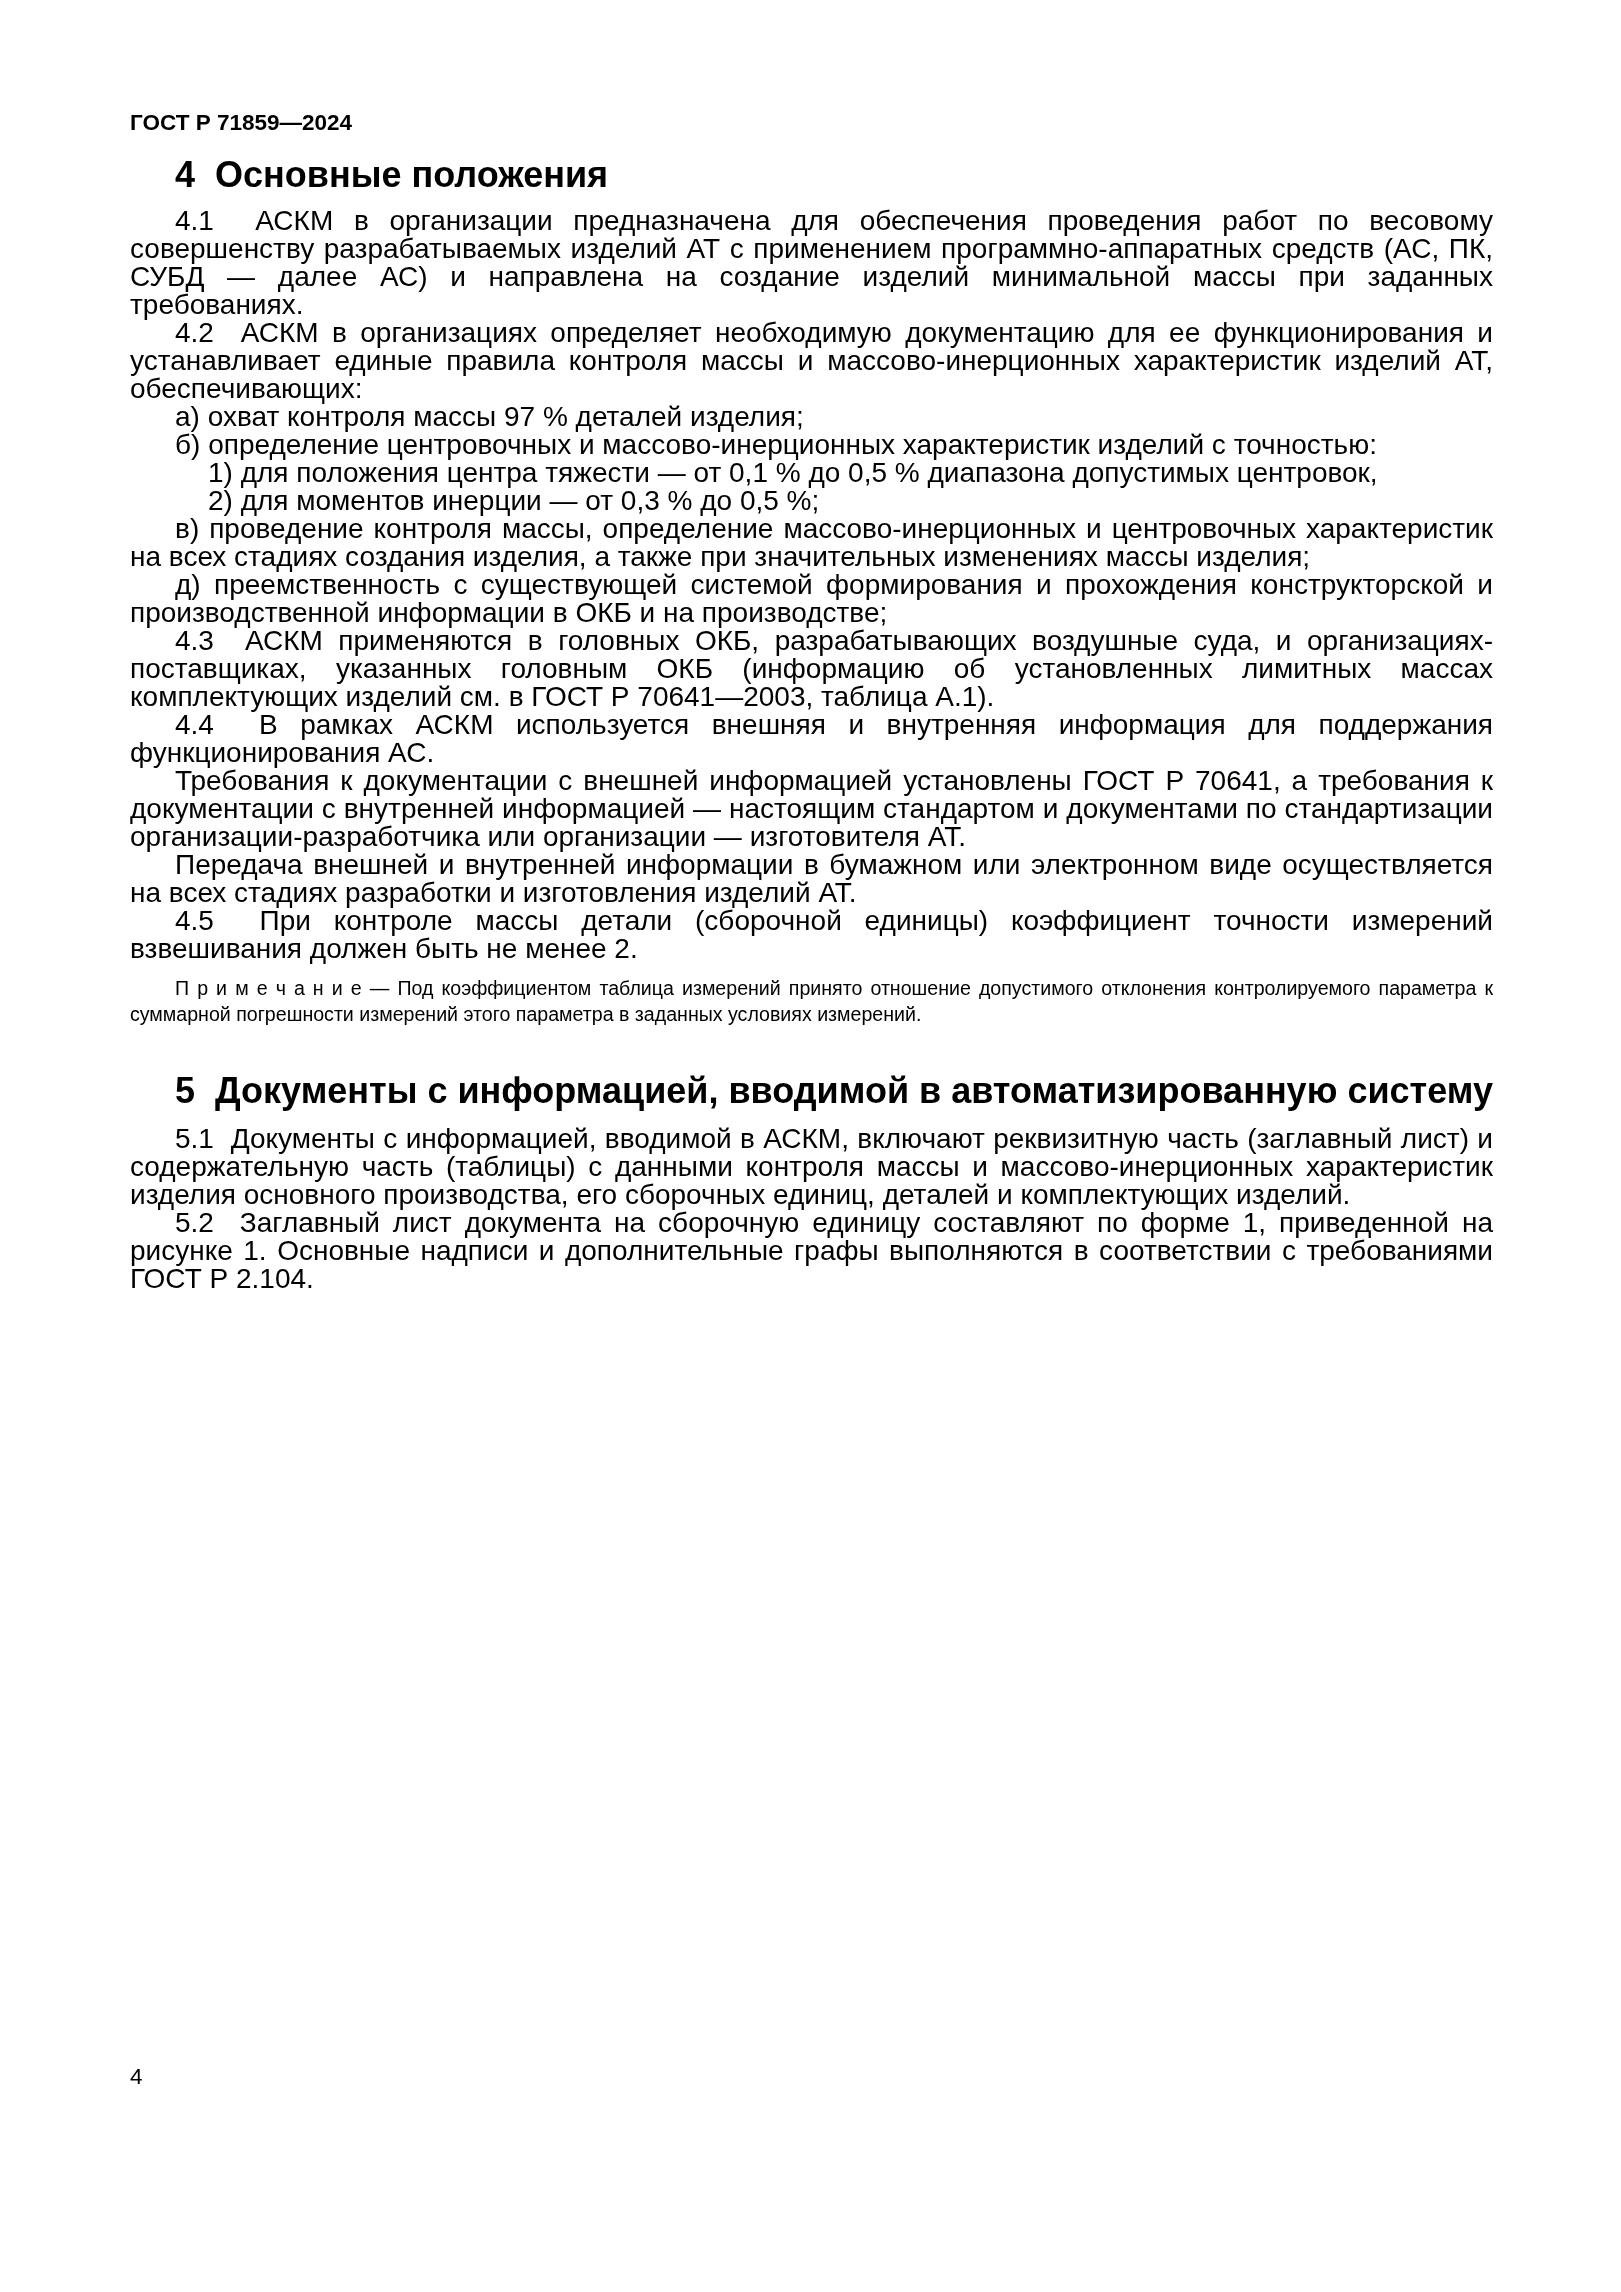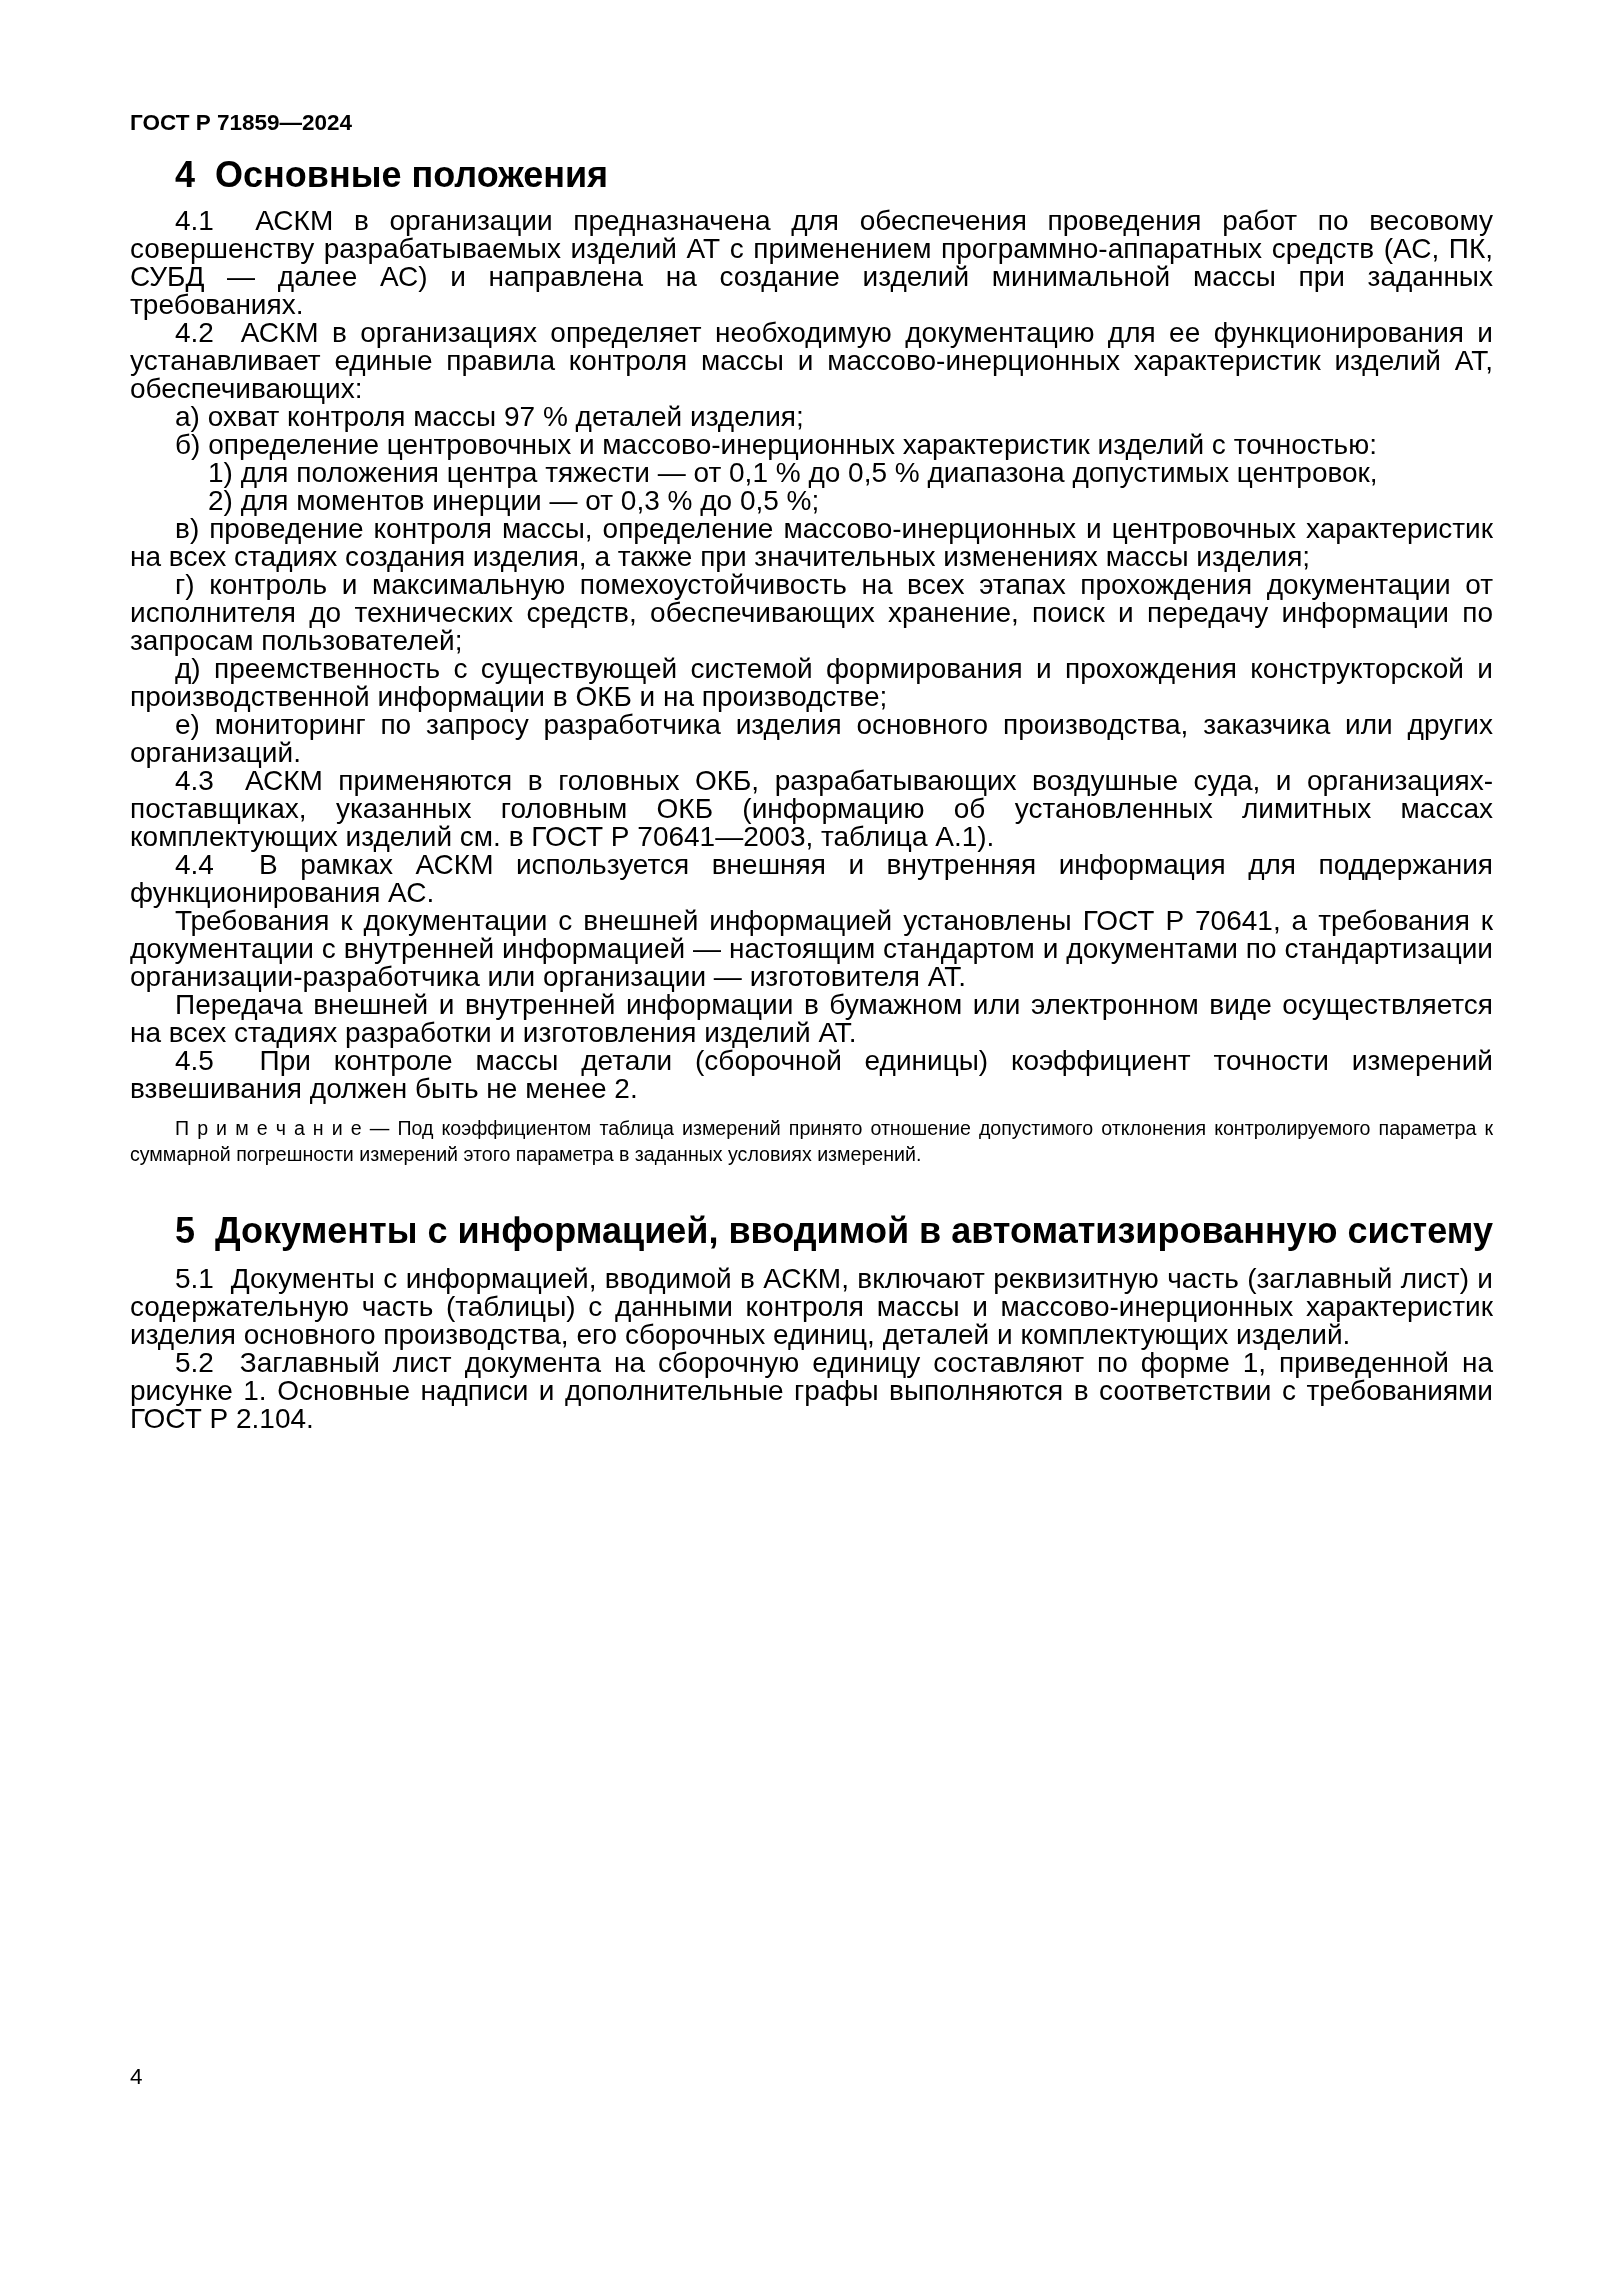--- a/index.html
+++ b/index.html
@@ -75,23 +75,21 @@
   <h2 class="section-heading">4&nbsp;&nbsp;Основные положения</h2>
 
   <p class="para">4.1&nbsp;&nbsp;АСКМ в организации предназначена для обеспечения проведения работ по весовому совершенству разрабатываемых изделий АТ с применением программно-аппаратных средств (АС, ПК, СУБД — далее АС) и направлена на создание изделий минимальной массы при заданных требованиях.</p>
   <p class="para">4.2&nbsp;&nbsp;АСКМ в организациях определяет необходимую документацию для ее функционирования и устанавливает единые правила контроля массы и массово-инерционных характеристик изделий АТ, обеспечивающих:</p>
 
   <p class="item">а) охват контроля массы 97 % деталей изделия;</p>
   <p class="item">б) определение центровочных и массово-инерционных характеристик изделий с точностью:</p>
   <p class="sub">1) для положения центра тяжести — от 0,1 % до 0,5 % диапазона допустимых центровок,</p>
   <p class="sub">2) для моментов инерции — от 0,3 % до 0,5 %;</p>
   <p class="item">в) проведение контроля массы, определение массово-инерционных и центровочных характеристик на всех стадиях создания изделия, а также при значительных изменениях массы изделия;</p>
-  <p class="item">г) контроль и максимальную помехоустойчивость на всех этапах прохождения документации от исполнителя до технических средств, обеспечивающих хранение, поиск и передачу информации по запросам пользователей;</p>
   <p class="item">д) преемственность с существующей системой формирования и прохождения конструкторской и производственной информации в ОКБ и на производстве;</p>
-  <p class="item">е) мониторинг по запросу разработчика изделия основного производства, заказчика или других организаций.</p>
 
   <p class="para">4.3&nbsp;&nbsp;АСКМ применяются в головных ОКБ, разрабатывающих воздушные суда, и организациях-поставщиках, указанных головным ОКБ (информацию об установленных лимитных массах комплектующих изделий см. в ГОСТ Р 70641—2003, таблица А.1).</p>
   <p class="para">4.4&nbsp;&nbsp;В рамках АСКМ используется внешняя и внутренняя информация для поддержания функционирования АС.</p>
   <p class="para">Требования к документации с внешней информацией установлены ГОСТ Р 70641, а требования к документации с внутренней информацией — настоящим стандартом и документами по стандартизации организации-разработчика или организации — изготовителя АТ.</p>
   <p class="para">Передача внешней и внутренней информации в бумажном или электронном виде осуществляется на всех стадиях разработки и изготовления изделий АТ.</p>
   <p class="para">4.5&nbsp;&nbsp;При контроле массы детали (сборочной единицы) коэффициент точности измерений взвешивания должен быть не менее 2.</p>
 
   <p class="note">П р и м е ч а н и е — Под коэффициентом таблица измерений принято отношение допустимого отклонения контролируемого параметра к суммарной погрешности измерений этого параметра в заданных условиях измерений.</p>
 
   <h2 class="section-heading s5">5&nbsp;&nbsp;Документы с информацией, вводимой в автоматизированную систему</h2>

